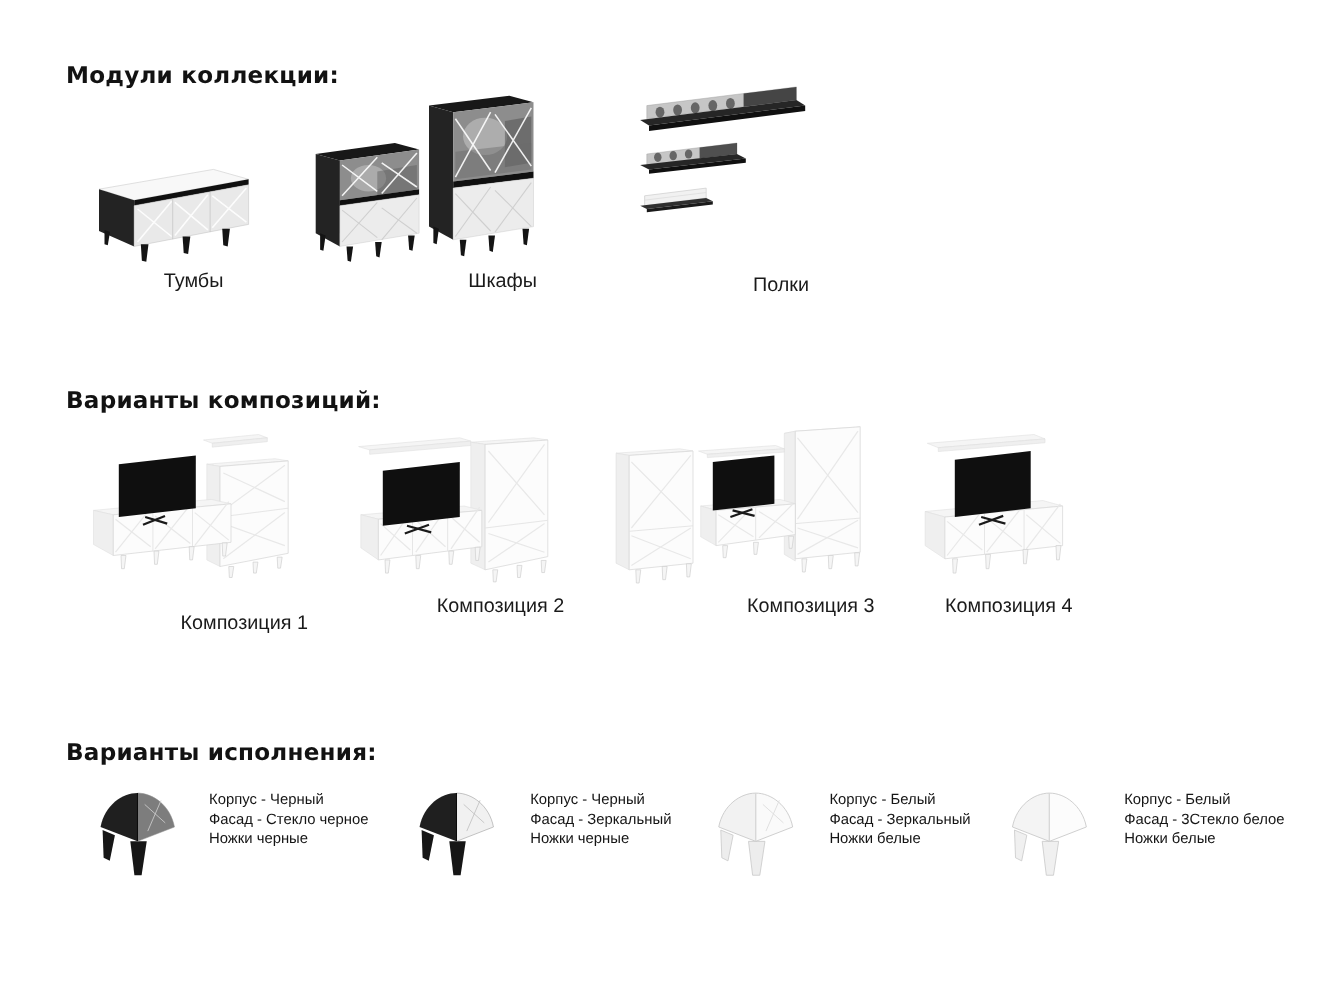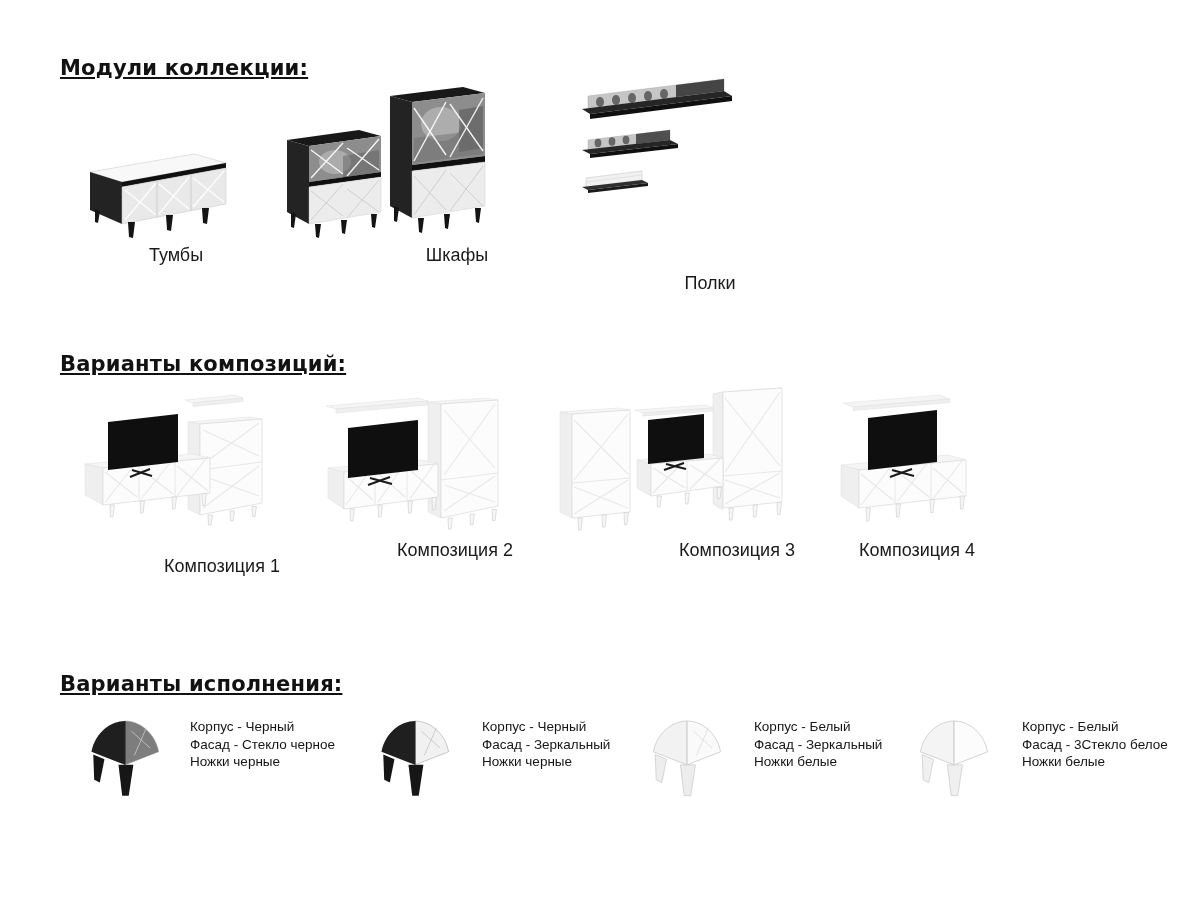--- a/index.html
+++ b/index.html
@@ -6,21 +6,20 @@
   * { margin:0; padding:0; box-sizing:border-box; }
   html,body { background:#ffffff; }
   .canvas {
     position:relative; width:1200px; height:900px; background:#ffffff;
     font-family:"Liberation Sans", sans-serif; overflow:hidden;
   }
   .heading {
     position:absolute; font-family:"DejaVu Sans", sans-serif;
     font-weight:700; font-size:21px; color:#121212; letter-spacing:.2px;
     white-space:nowrap;
-    text-decoration:underline;
   }
   .caption {
     position:absolute; font-size:18px; color:#1a1a1a;
     transform:translateX(-50%); white-space:nowrap;
   }
   .finish-lines {
     position:absolute; font-size:13.5px; line-height:17.5px; color:#151515;
     white-space:nowrap;
     margin-left:14px;
   }
@@ -178,21 +177,21 @@
       <polygon points="4,72 92,62 100,66 12,76" fill="#262626"></polygon>
       <polygon points="12,76 100,66 100,70 12,80" class="bband"></polygon>
     </g>
     <g>
       <polygon points="8,100 64,93 64,102 8,109" fill="#f1f1f1" stroke="#c9c9c9" stroke-width="0.6"></polygon>
       <line x1="8" y1="104" x2="64" y2="97" stroke="#d9d9d9" stroke-width="0.6"></line>
       <polygon points="4,109 64,102 70,105 10,112" fill="#2f2f2f"></polygon>
       <polygon points="10,112 70,105 70,108 10,115" fill="#1a1a1a"></polygon>
     </g>
   </svg>
-  <div class="caption" style="left:710px; top:249px;margin-top:24px;">Полки</div>
+  <div class="caption" style="left:710px; top:249px;">Полки</div>
 
   <div class="heading" style="left:60px; top:352px;">Варианты композиций:</div>
 
   <svg class="art" style="left:80px; top:392px;" width="220" height="148" viewBox="0 0 220 148">
     <g>
       <polygon points="105,8 155,3 163,6 113,11" class="wtop"></polygon>
       <polygon points="113,11 163,6 163,9.5 113,14.5" class="wside"></polygon>
     </g>
     <g>
       <polygon points="108,30 170,25 182,27 120,32" class="wtop"></polygon>

